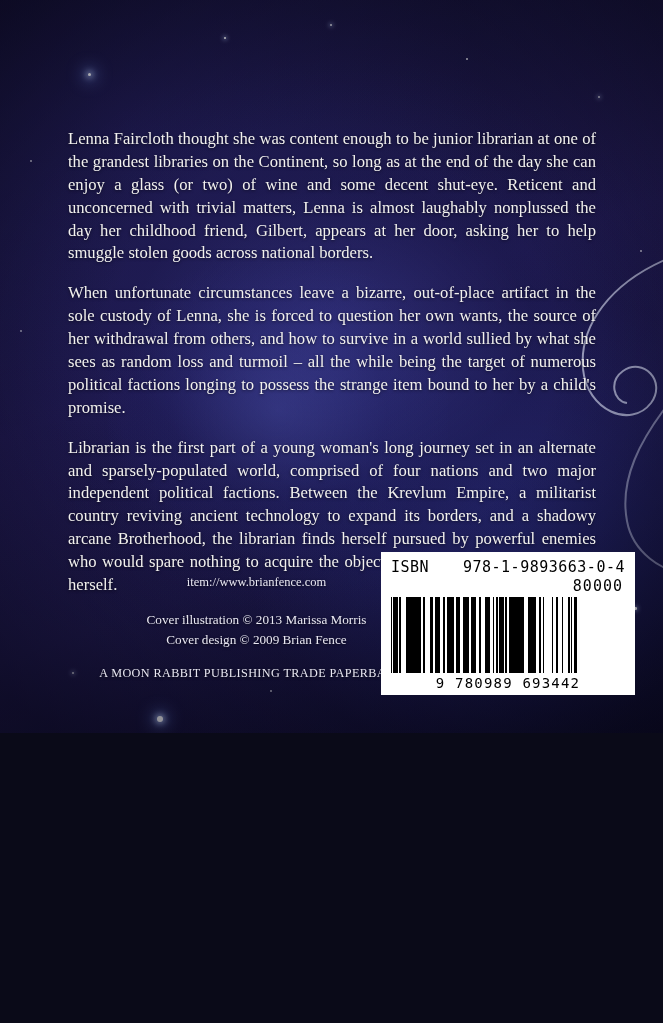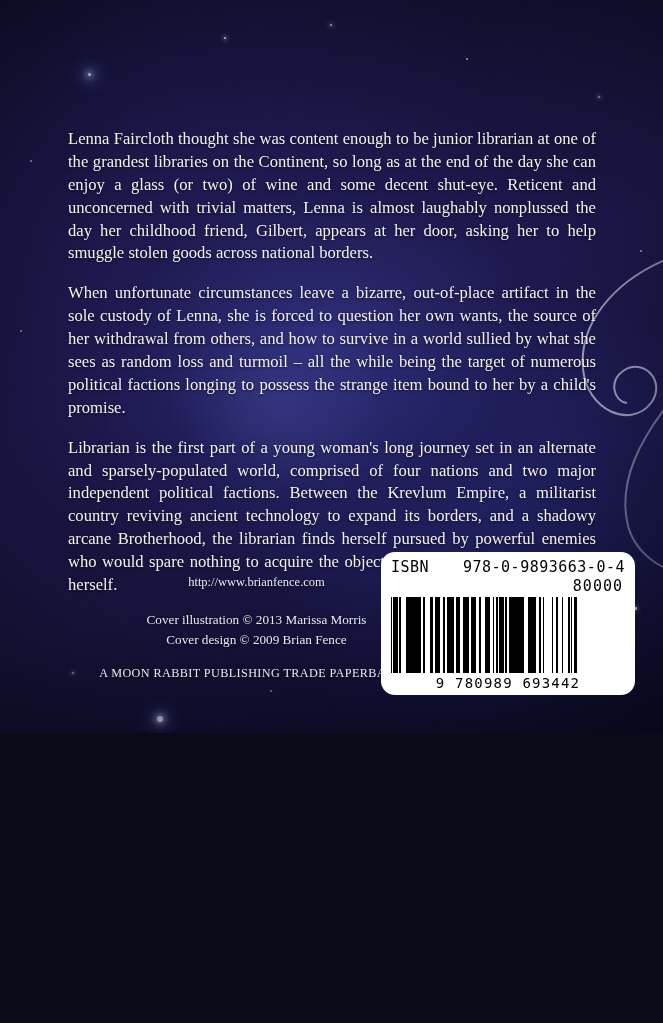--- a/index.html
+++ b/index.html
@@ -103,21 +103,20 @@
     position: absolute;
     right: 28px;
     bottom: 38px;
     width: 254px;
     height: 143px;
     background: #ffffff;
     padding: 6px 8px 4px 8px;
     box-sizing: border-box;
     display: flex;
     flex-direction: column;
-    border-radius: 14px;
   }
   .isbn-row {
     display: flex;
     justify-content: space-between;
     align-items: baseline;
     font-family: "DejaVu Sans Mono", monospace;
     font-size: 15px;
     color: #000;
     letter-spacing: 0.5px;
     padding: 0 2px;
@@ -187,30 +186,30 @@
 
   <div class="vignette"></div>
 
   <div class="blurb">
     <p>Lenna Faircloth thought she was content enough to be junior librarian at one of the grandest libraries on the Continent, so long as at the end of the day she can enjoy a glass (or two) of wine and some decent shut-eye. Reticent and unconcerned with trivial matters, Lenna is almost laughably nonplussed the day her childhood friend, Gilbert, appears at her door, asking her to help smuggle stolen goods across national borders.</p>
     <p>When unfortunate circumstances leave a bizarre, out-of-place artifact in the sole custody of Lenna, she is forced to question her own wants, the source of her withdrawal from others, and how to survive in a world sullied by what she sees as random loss and turmoil – all the while being the target of numerous political factions longing to possess the strange item bound to her by a child's promise.</p>
     <p>Librarian is the first part of a young woman's long journey set in an alternate and sparsely-populated world, comprised of four nations and two major independent political factions. Between the Krevlum Empire, a militarist country reviving ancient technology to expand its borders, and a shadowy arcane Brotherhood, the librarian finds herself pursued by powerful enemies who would spare nothing to acquire the object of which she would gladly rid herself.</p>
   </div>
 
   <div class="credits">
-    <div class="url">http://www.brianfence.com</div>
+    <div class="url">item://www.brianfence.com</div>
     <div class="line">Cover illustration © 2013 Marissa Morris</div>
     <div class="line">Cover design © 2009 Brian Fence</div>
     <div class="publisher">A MOON RABBIT PUBLISHING TRADE PAPERBACK</div>
   </div>
 
   <div class="barcode-box">
     <div class="isbn-row">
       <span>ISBN</span>
-      <span>978-0-9893663-0-4</span>
+      <span>978-1-9893663-0-4</span>
     </div>
     <div class="isbn-sub">80000</div>
     <div class="bars">
         <span style="width: 1px; background: rgb(0, 0, 0);"></span>
         <span style="width: 1px; background: transparent;"></span>
         <span style="width: 2px; background: rgb(0, 0, 0);"></span>
         <span style="width: 1px; background: rgb(0, 0, 0);"></span>
         <span style="width: 2px; background: rgb(0, 0, 0);"></span>
         <span style="width: 1px; background: transparent;"></span>
         <span style="width: 1px; background: rgb(0, 0, 0);"></span>

